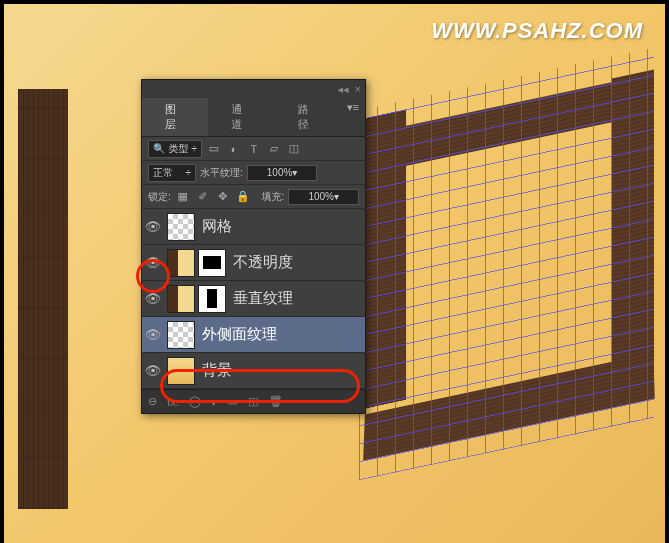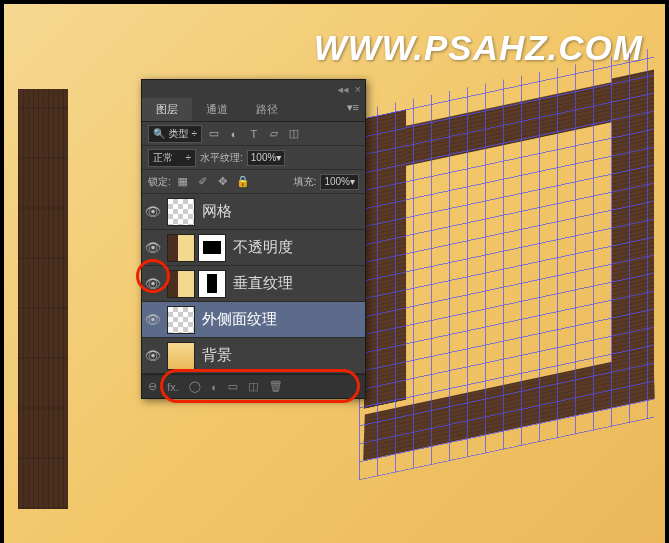--- a/index.html
+++ b/index.html
@@ -1,44 +1,44 @@
 <!DOCTYPE html>
 <html><head>
 <meta charset="utf-8">
 <style>
 *{margin:0;padding:0;box-sizing:border-box;font-family:"Microsoft YaHei",Arial,sans-serif}
 body{width:669px;height:543px;background:#fff;position:relative;overflow:hidden}
 .border{position:absolute;inset:0;border:4px solid #000;border-bottom:none}
 .canvas{position:absolute;top:4px;left:4px;right:4px;bottom:0;background:linear-gradient(135deg,#f5d890 0%,#f2c76a 50%,#eab85a 100%)}
-.watermark{position:absolute;top:24px;right:22px;color:#fff;font-size:35px;font-style:italic;font-weight:bold;letter-spacing:1px;text-shadow:1px 1px 3px rgba(0,0,0,0.4)}
+.watermark{position:absolute;top:14px;right:22px;color:#fff;font-size:22px;font-style:italic;font-weight:bold;letter-spacing:1px;text-shadow:1px 1px 3px rgba(0,0,0,0.4)}
 .wood-strip{position:absolute;left:14px;top:85px;width:50px;height:420px;background:#4a2f1f;background-image:repeating-linear-gradient(90deg,rgba(0,0,0,0.18) 0 1px,transparent 1px 5px),repeating-linear-gradient(0deg,rgba(0,0,0,0.1) 0 2px,transparent 2px 50px)}
 
 
 .frame3d{position:absolute;left:370px;top:100px;width:280px;height:350px;perspective:700px}
 .frame3d .block{position:absolute;background:#5a3a26;background-image:repeating-linear-gradient(0deg,rgba(0,0,0,0.15) 0 1px,transparent 1px 4px)}
 .f-top{left:-10px;top:0;width:290px;height:40px;transform:skewY(-12deg)}
 .f-bot{left:-10px;top:280px;width:290px;height:45px;transform:skewY(-12deg) rotateX(10deg)}
 .f-left{left:-10px;top:10px;width:42px;height:290px;transform:skewY(-12deg)}
 .f-right{left:238px;top:-30px;width:42px;height:310px;transform:skewY(-12deg)}
 .grid{position:absolute;left:-15px;top:-25px;width:295px;height:370px;transform:skewY(-12deg);background-image:repeating-linear-gradient(0deg,rgba(80,80,255,0.7) 0 1px,transparent 1px 18px),repeating-linear-gradient(90deg,rgba(80,80,255,0.7) 0 1px,transparent 1px 18px);pointer-events:none}
 
 
 .panel{position:absolute;left:137px;top:75px;width:225px;background:#3a3a3a;color:#ccc;font-size:11px;box-shadow:2px 2px 8px rgba(0,0,0,0.5);border:1px solid #1a1a1a}
 .titlebar{display:flex;justify-content:flex-end;align-items:center;height:18px;background:#3a3a3a;gap:6px;padding-right:4px}
 .titlebar span{color:#888;font-size:11px;cursor:pointer}
 .tabs{display:flex;background:#3a3a3a;border-bottom:1px solid #222}
-.tab{padding:4px 14px;color:#aaa;font-size:11px}
+.tab{padding:4px 23px;color:#aaa;font-size:11px}
 .tab.active{background:#474747;color:#ddd}
 .menu-btn{margin-left:auto;padding:3px 6px;color:#aaa}
 
 .row{display:flex;align-items:center;height:24px;padding:2px 6px;gap:4px;border-bottom:1px solid #2d2d2d;background:#3f3f3f}
 .row .sel{background:#222;border:1px solid #555;color:#ccc;padding:1px 4px;font-size:10px;display:flex;align-items:center;gap:3px;height:18px}
 .row .ico{width:16px;height:16px;display:flex;align-items:center;justify-content:center;color:#aaa;font-size:11px}
 .label{color:#bbb;font-size:10px}
-.spin{background:#222;border:1px solid #555;padding:0 3px;height:16px;display:flex;align-items:center;font-size:10px}
+.spin{background:#222;border:1px solid #555;padding:0 19px;height:16px;display:flex;align-items:center;font-size:10px}
 
 .layers{max-height:260px;background:#3a3a3a}
 .layer{display:flex;align-items:center;height:36px;border-bottom:1px solid #2b2b2b;background:#3f3f3f}
 .layer.selected{background:#5c6b8a}
 .eye{width:22px;display:flex;justify-content:center;color:#bbb;font-size:13px}
 .eye.off{color:transparent}
 .thumb{width:28px;height:28px;margin:0 3px;border:1px solid #222;background:#888}
 .thumb.checker{background:repeating-conic-gradient(#ccc 0 25%,#fff 0 50%) 0 0/10px 10px}
 .thumb.wood{background:#4a2f1f}
 .thumb.grad{background:linear-gradient(#f5d890,#eab85a)}

